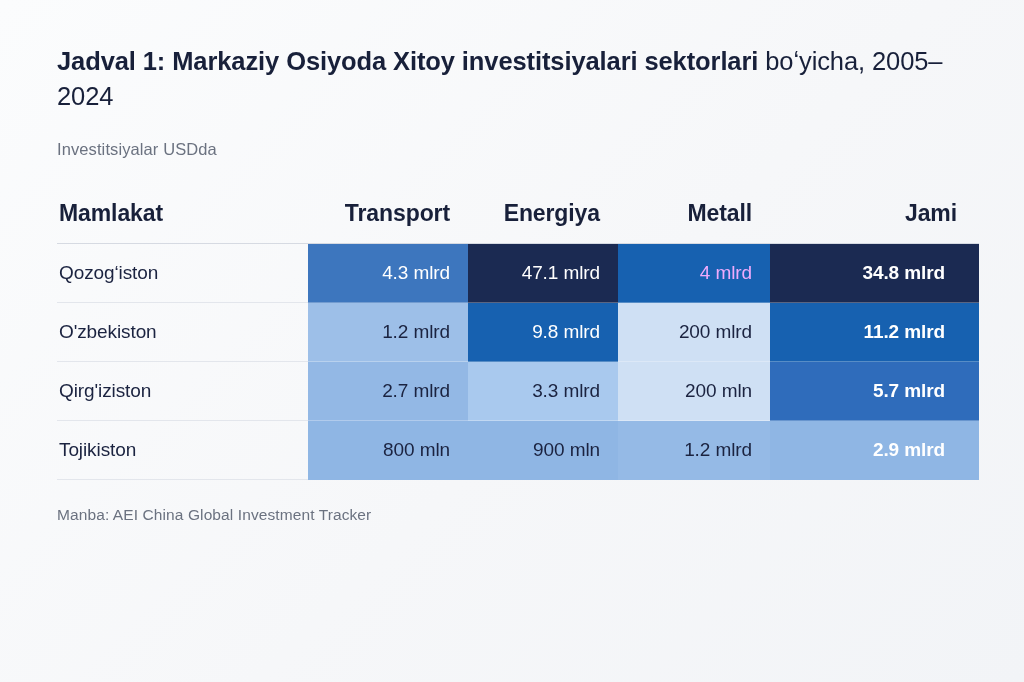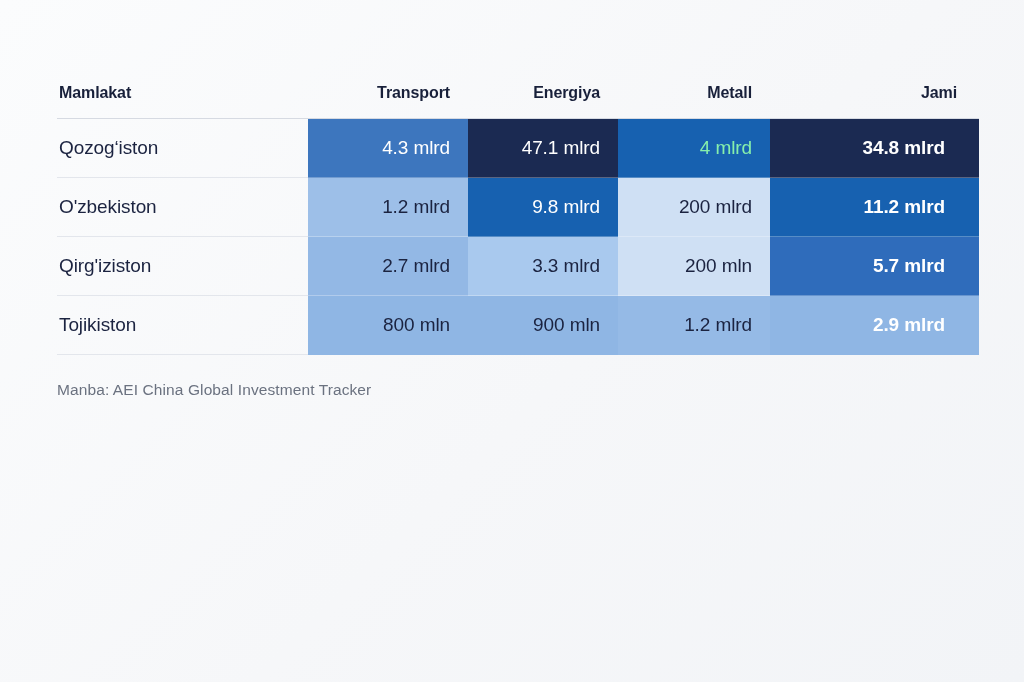--- a/index.html
+++ b/index.html
@@ -67,21 +67,21 @@
     width: 922px;
     table-layout: fixed;
   }
   table.matrix col.c-country { width: 251px; }
   table.matrix col.c-transport { width: 160px; }
   table.matrix col.c-energy { width: 150px; }
   table.matrix col.c-metal { width: 152px; }
   table.matrix col.c-total { width: 209px; }
 
   thead th {
-    font-size: 16px;
+    font-size: 23px;
     font-weight: bold;
     color: #18203a;
     padding: 0 0 16px 0;
     letter-spacing: -0.1px;
     background: transparent;
     vertical-align: bottom;
   }
   thead th.h-country {
     text-align: left;
     padding-left: 2px;
@@ -139,21 +139,23 @@
     color: #6b7280;
     letter-spacing: 0.1px;
   }
 </style>
 </head>
 <body>
 
 <div class="page">
   <div class="content">
 
-
+    <h1 class="title"><span class="strong">Jadval 1: Markaziy Osiyoda Xitoy investitsiyalari sektorlari</span><span class="reg"> boʻyicha, 2005–2024</span></h1>
+
+    <div class="subtitle">Investitsiyalar USDda</div>
 
     <div class="table-wrap">
       <table class="matrix">
         <colgroup>
           <col class="c-country">
           <col class="c-transport">
           <col class="c-energy">
           <col class="c-metal">
           <col class="c-total">
         </colgroup>
@@ -164,21 +166,21 @@
             <th class="h-num">Energiya</th>
             <th class="h-num">Metall</th>
             <th class="h-total">Jami</th>
           </tr>
         </thead>
         <tbody id="table-body">
             <tr>
               <td class="country">Qozog‘iston</td>
               <td class="cell" style="background-color: rgb(61, 118, 190); color: rgb(255, 255, 255);">4.3 mlrd</td>
               <td class="cell" style="background-color: rgb(27, 42, 82); color: rgb(255, 255, 255);">47.1 mlrd</td>
-              <td class="cell" style="background-color: rgb(23, 97, 176); color: #86efac;">4 mlrd</td>
+              <td class="cell" style="background-color: rgb(23, 97, 176); color: #f0abfc;">4 mlrd</td>
               <td class="cell total" style="background-color: rgb(27, 42, 82); color: rgb(255, 255, 255);">34.8 mlrd</td>
             </tr>
             <tr>
               <td class="country">O'zbekiston</td>
               <td class="cell" style="background-color: rgb(157, 191, 232); color: rgb(27, 35, 64);">1.2 mlrd</td>
               <td class="cell" style="background-color: rgb(23, 97, 176); color: rgb(255, 255, 255);">9.8 mlrd</td>
               <td class="cell" style="background-color: rgb(207, 224, 244); color: rgb(27, 35, 64);">200 mlrd</td>
               <td class="cell total" style="background-color: rgb(23, 97, 176); color: rgb(255, 255, 255);">11.2 mlrd</td>
             </tr>
             <tr>

